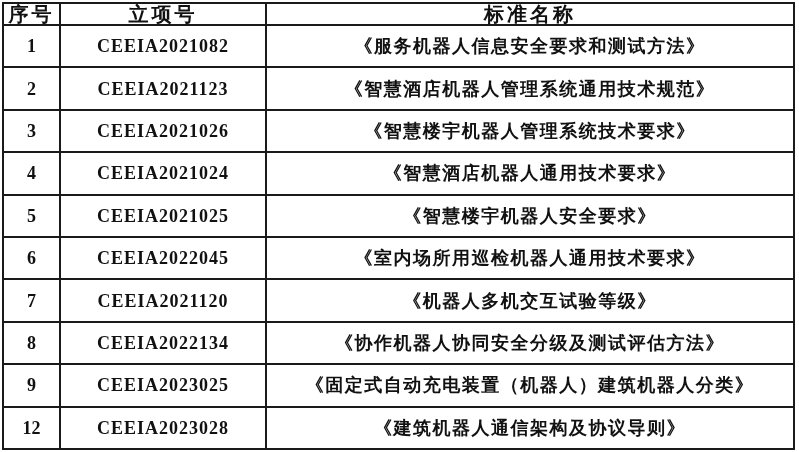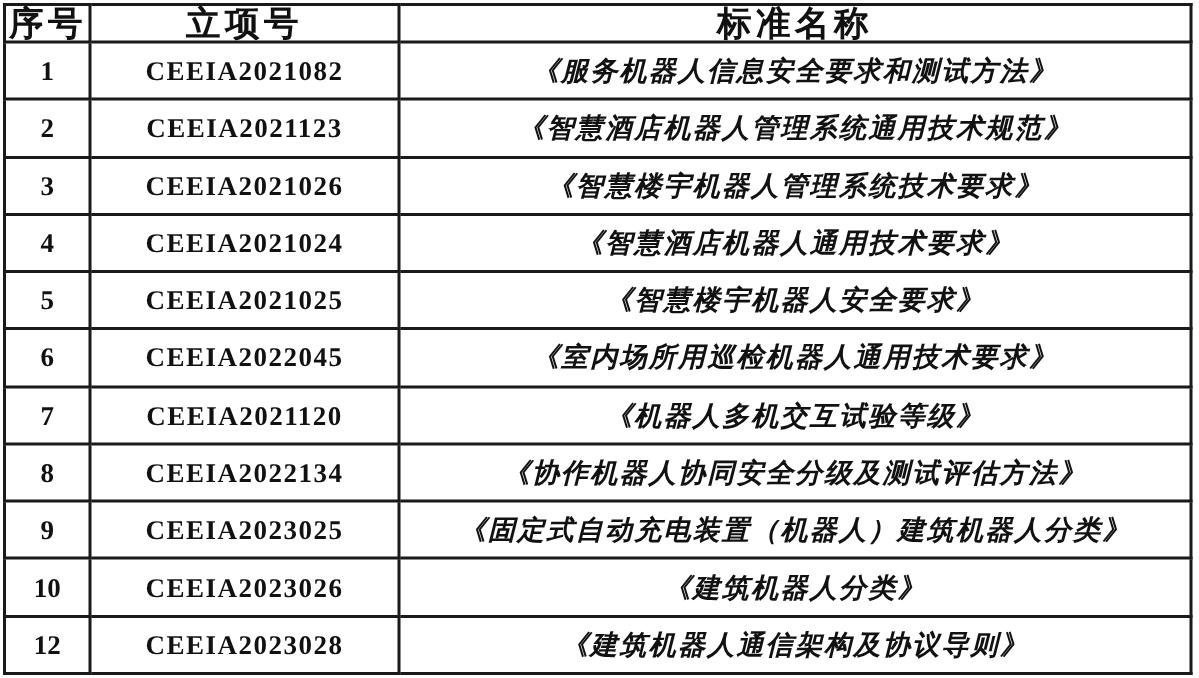--- a/index.html
+++ b/index.html
@@ -30,33 +30,32 @@
     vertical-align: middle;
     color: #111111;
     font-family: "Liberation Serif", "DejaVu Serif", serif;
     font-weight: 700;
     font-size: 18px;
     line-height: 1;
     white-space: nowrap;
     overflow: hidden;
   }
   table.standards th {
-    font-size: 23px;
+    font-size: 20px;
     letter-spacing: 3px;
   }
   td.cell-index {
     letter-spacing: 0;
   }
   td.cell-project-id {
     font-size: 18px;
     letter-spacing: 1px;
   }
   td.cell-standard-name {
     letter-spacing: 1.5px;
-    font-style: italic;
   }
   col.col-index   { width: 57px; }
   col.col-project { width: 206px; }
   col.col-name    { width: 528px; }
 </style>
 </head>
 <body>
 
 <div class="table-wrap">
   <table class="standards">
@@ -112,24 +111,19 @@
           <td class="cell-index">8</td>
           <td class="cell-project-id">CEEIA2022134</td>
           <td class="cell-standard-name">《协作机器人协同安全分级及测试评估方法》</td>
         </tr>
         <tr>
           <td class="cell-index">9</td>
           <td class="cell-project-id">CEEIA2023025</td>
           <td class="cell-standard-name">《固定式自动充电装置（机器人）建筑机器人分类》</td>
         </tr>
         <tr>
-          <td class="cell-index">10</td>
-          <td class="cell-project-id">CEEIA2023026</td>
-          <td class="cell-standard-name">《建筑机器人分类》</td>
-        </tr>
-        <tr>
           <td class="cell-index">12</td>
           <td class="cell-project-id">CEEIA2023028</td>
           <td class="cell-standard-name">《建筑机器人通信架构及协议导则》</td>
         </tr>
       </tbody>
   </table>
 </div>
 
 </body></html>

